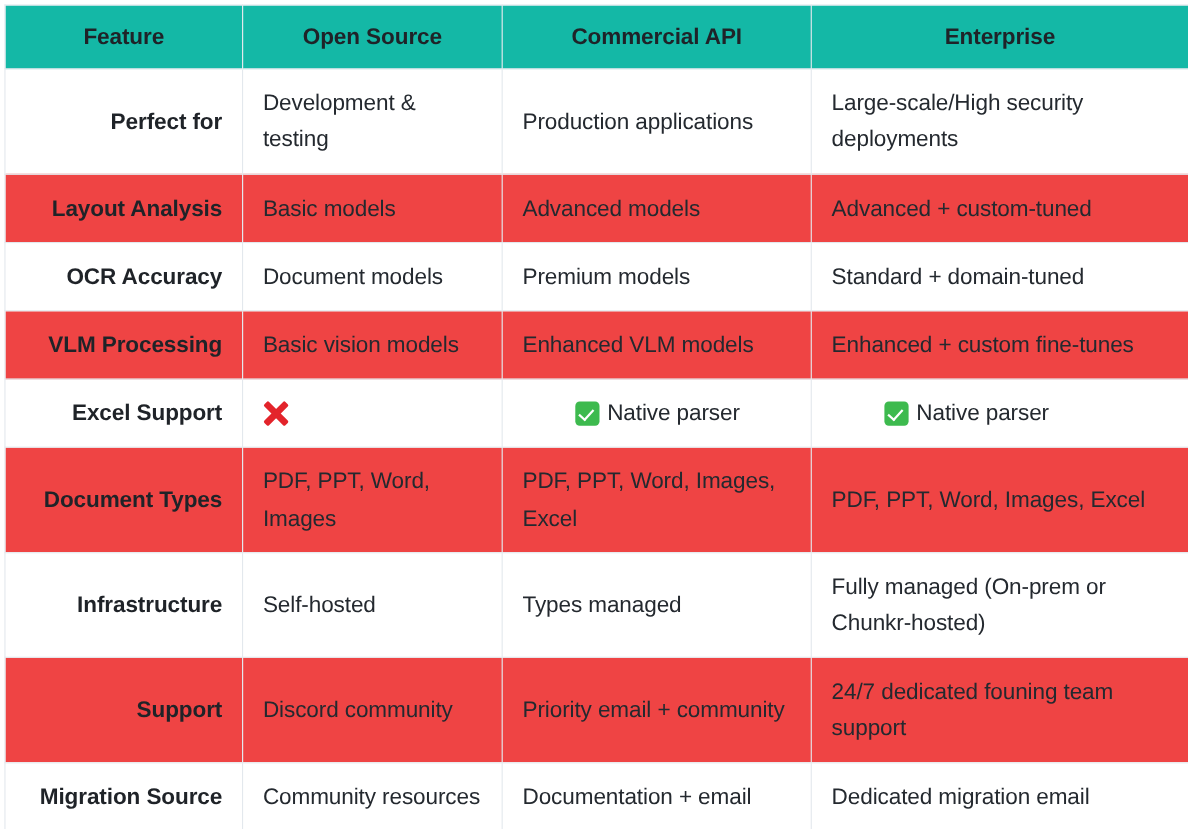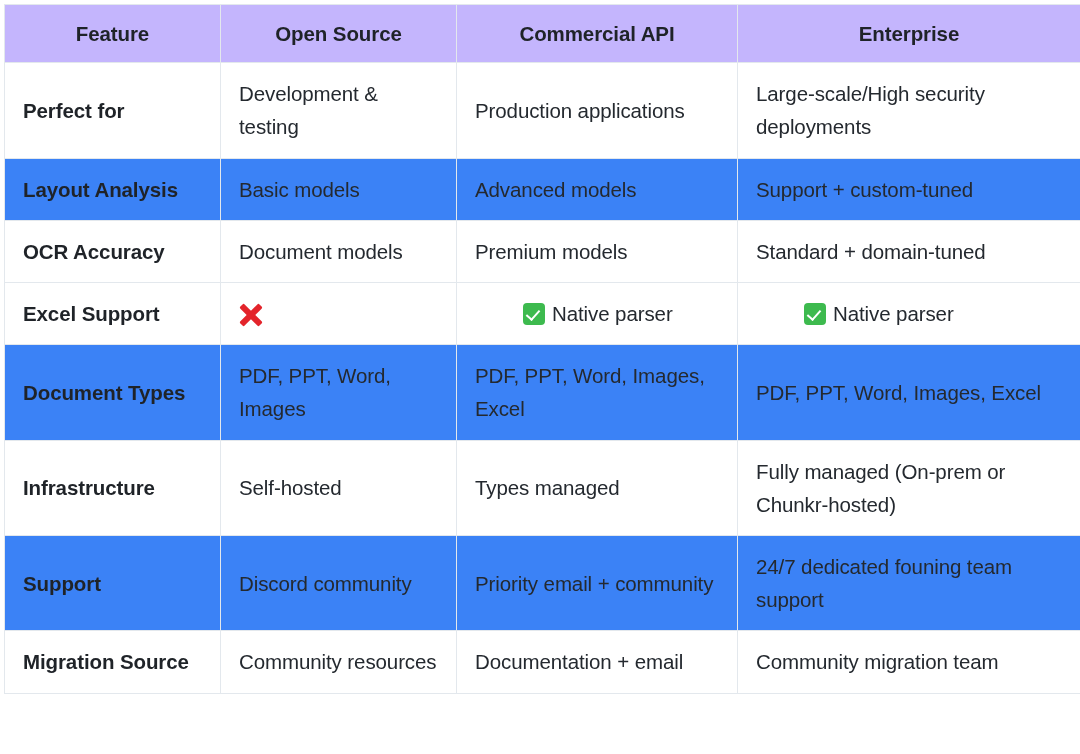--- a/index.html
+++ b/index.html
@@ -42,43 +42,43 @@
     border: 1px solid #e3e8ed;
     vertical-align: middle;
     font-size: 20.5px;
     line-height: 1.62;
     letter-spacing: -0.1px;
   }
 
   table.compare thead th {
     text-align: center;
     font-weight: 700;
-    background: #c4b5fd;
+    background: #14b8a6;
     padding: 12px 14px;
     font-size: 20.5px;
     color: #1f2328;
     height: 32px;
   }
 
   table.compare tbody th.feature-cell {
-    text-align: left;
+    text-align: right;
     font-weight: 700;
     padding: 14px 18px;
     color: #1f2328;
   }
 
   table.compare tbody td {
     text-align: left;
     font-weight: 400;
     padding: 14px 18px;
     color: #24292f;
   }
 
   tr.shaded th.feature-cell,
-  tr.shaded td { background: #3b82f6; }
+  tr.shaded td { background: #ef4444; }
 
   tr.plain th.feature-cell,
   tr.plain td { background: #ffffff; }
 
   
   .icon-cross {
     display: inline-block;
     position: relative;
     width: 23px;
     height: 23px;
@@ -149,30 +149,36 @@
         <th class="feature-cell">Perfect for</th>
         <td>Development &amp; testing</td>
         <td>Production applications</td>
         <td>Large-scale/High security deployments</td>
       </tr>
 
       <tr class="shaded">
         <th class="feature-cell">Layout Analysis</th>
         <td>Basic models</td>
         <td>Advanced models</td>
-        <td>Support + custom-tuned</td>
+        <td>Advanced + custom-tuned</td>
       </tr>
 
       <tr class="plain">
         <th class="feature-cell">OCR Accuracy</th>
         <td>Document models</td>
         <td>Premium models</td>
         <td>Standard + domain-tuned</td>
       </tr>
 
+      <tr class="shaded">
+        <th class="feature-cell">VLM Processing</th>
+        <td>Basic vision models</td>
+        <td>Enhanced VLM models</td>
+        <td>Enhanced + custom fine-tunes</td>
+      </tr>
 
       <tr class="plain">
         <th class="feature-cell">Excel Support</th>
         <td>
           <span class="icon-cross"></span>
         </td>
         <td>
           <span class="cell-flex">
             <span class="icon-check-box"></span>
             <span class="cell-text">Native parser</span>
@@ -204,18 +210,18 @@
         <th class="feature-cell">Support</th>
         <td>Discord community</td>
         <td>Priority email + community</td>
         <td>24/7 dedicated founing team support</td>
       </tr>
 
       <tr class="plain">
         <th class="feature-cell">Migration Source</th>
         <td>Community resources</td>
         <td>Documentation + email</td>
-        <td>Community migration team</td>
+        <td>Dedicated migration email</td>
       </tr>
 
     </tbody>
   </table>
 </div>
 
 </body></html>

